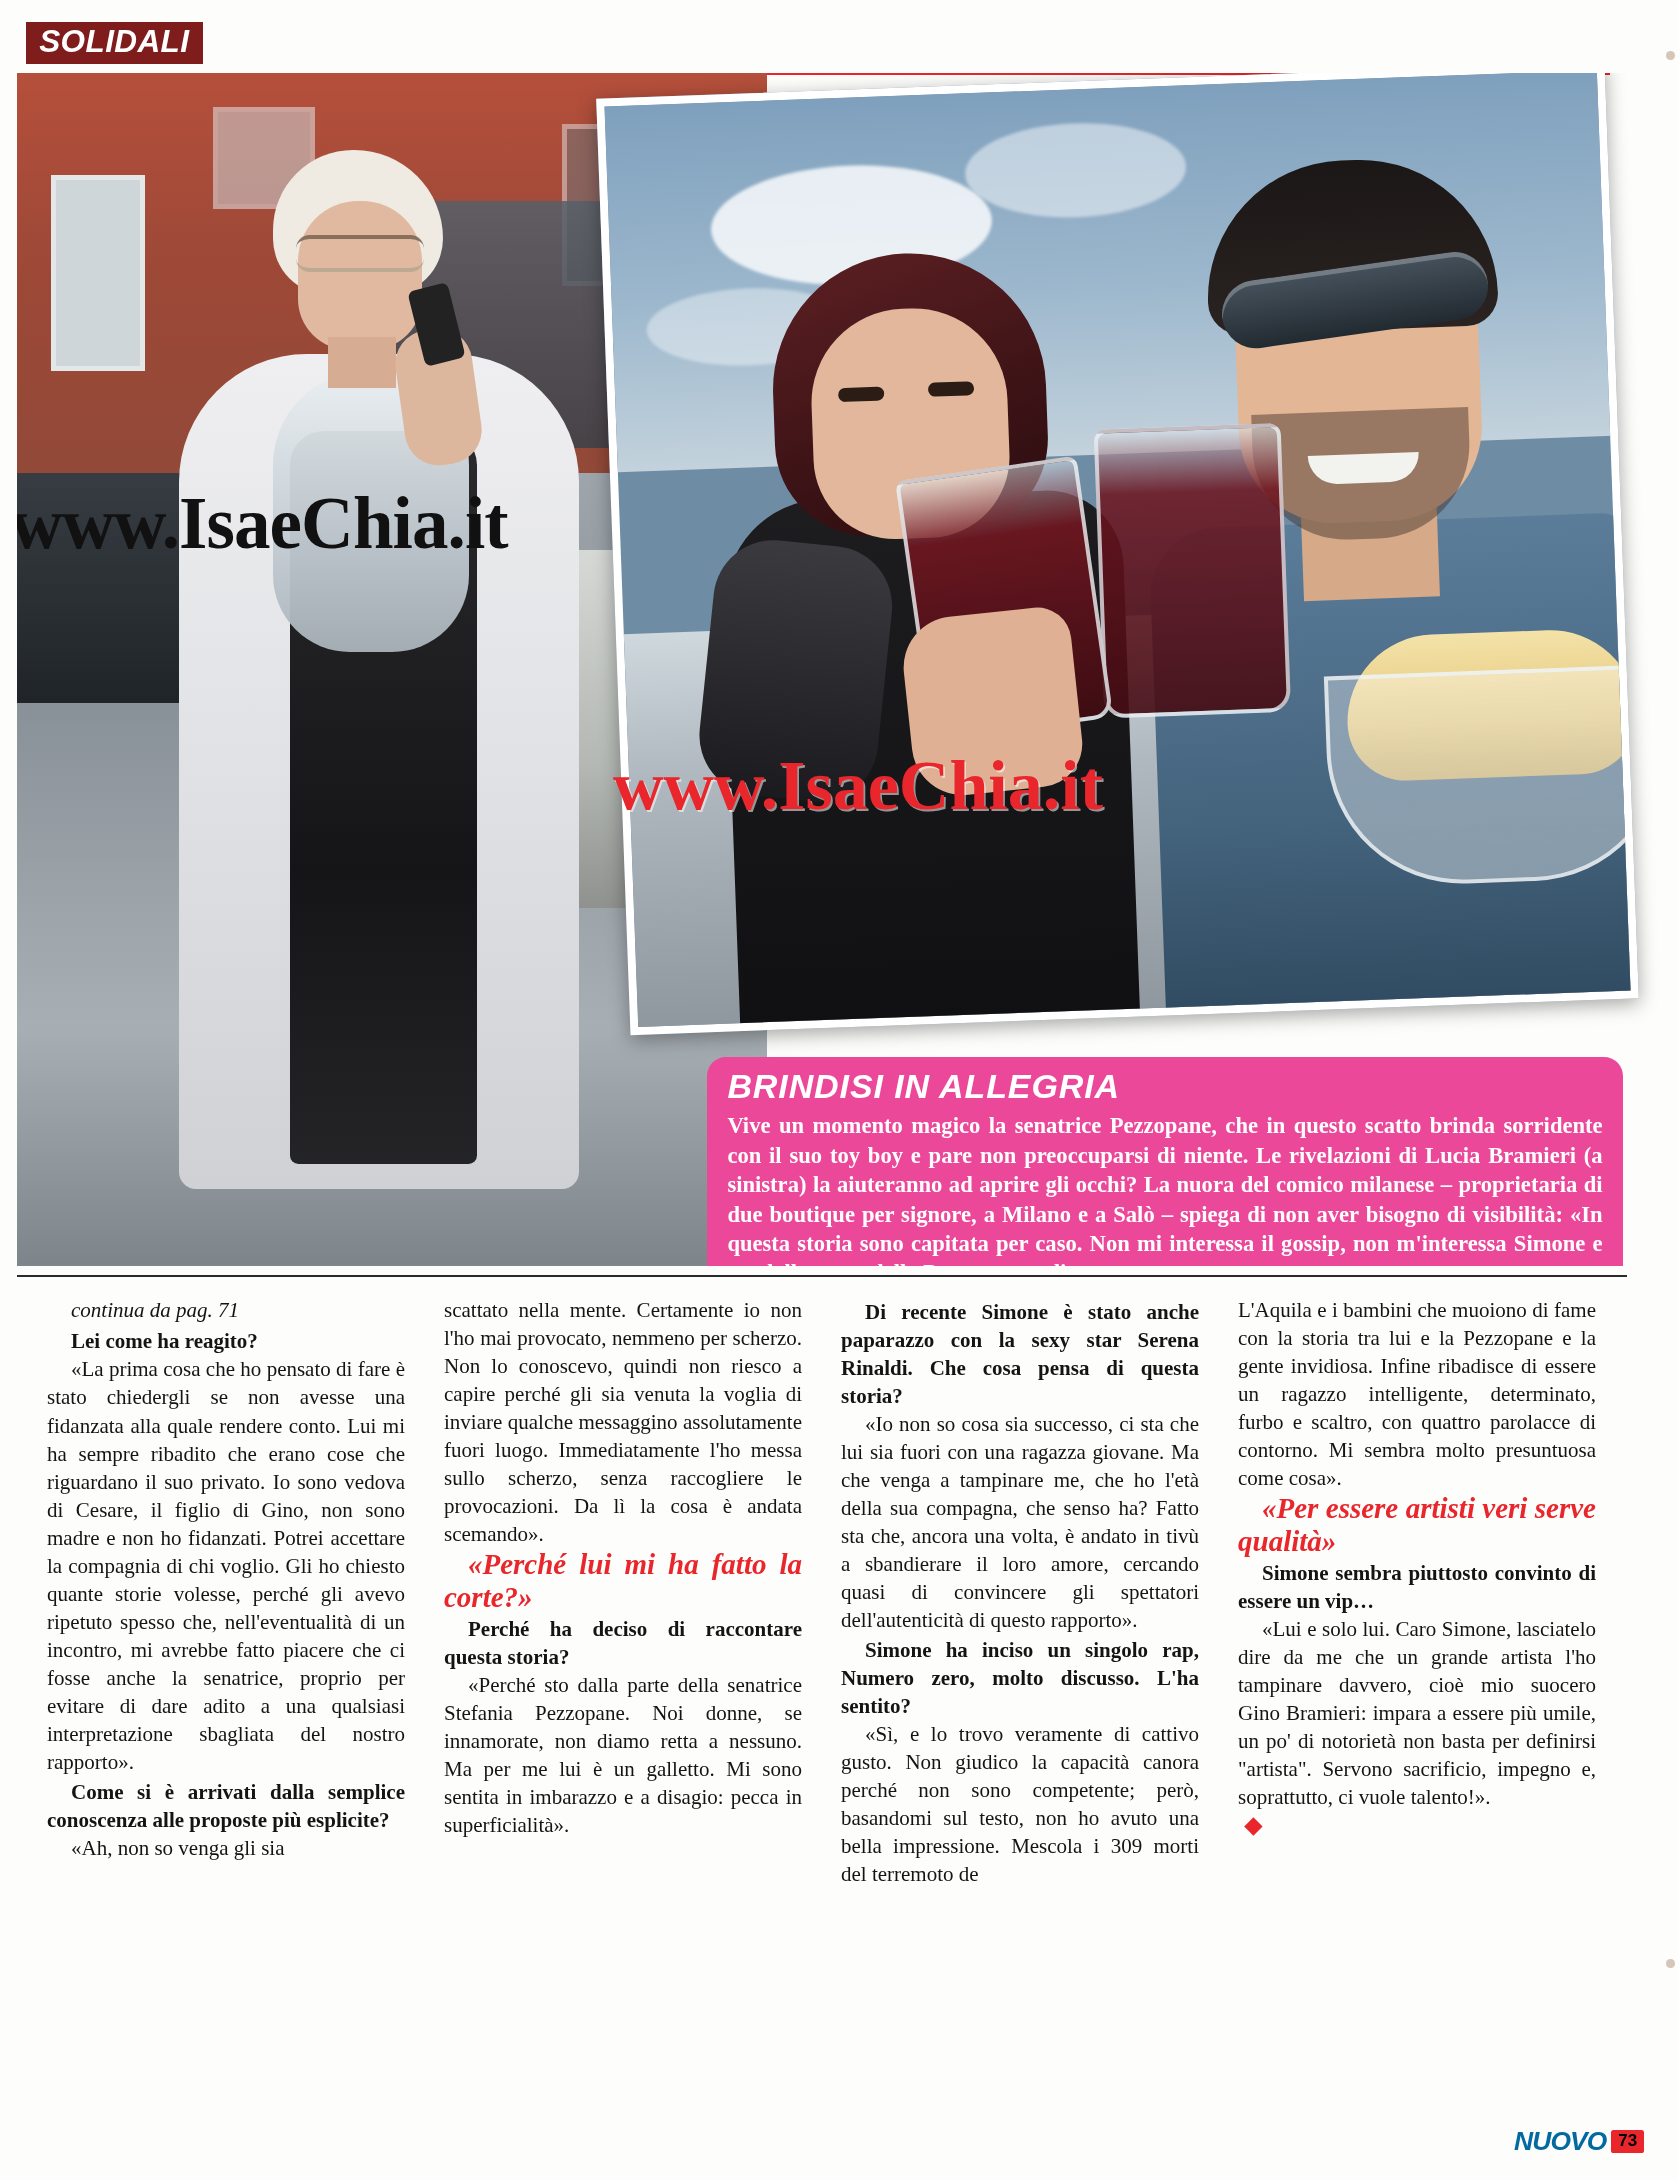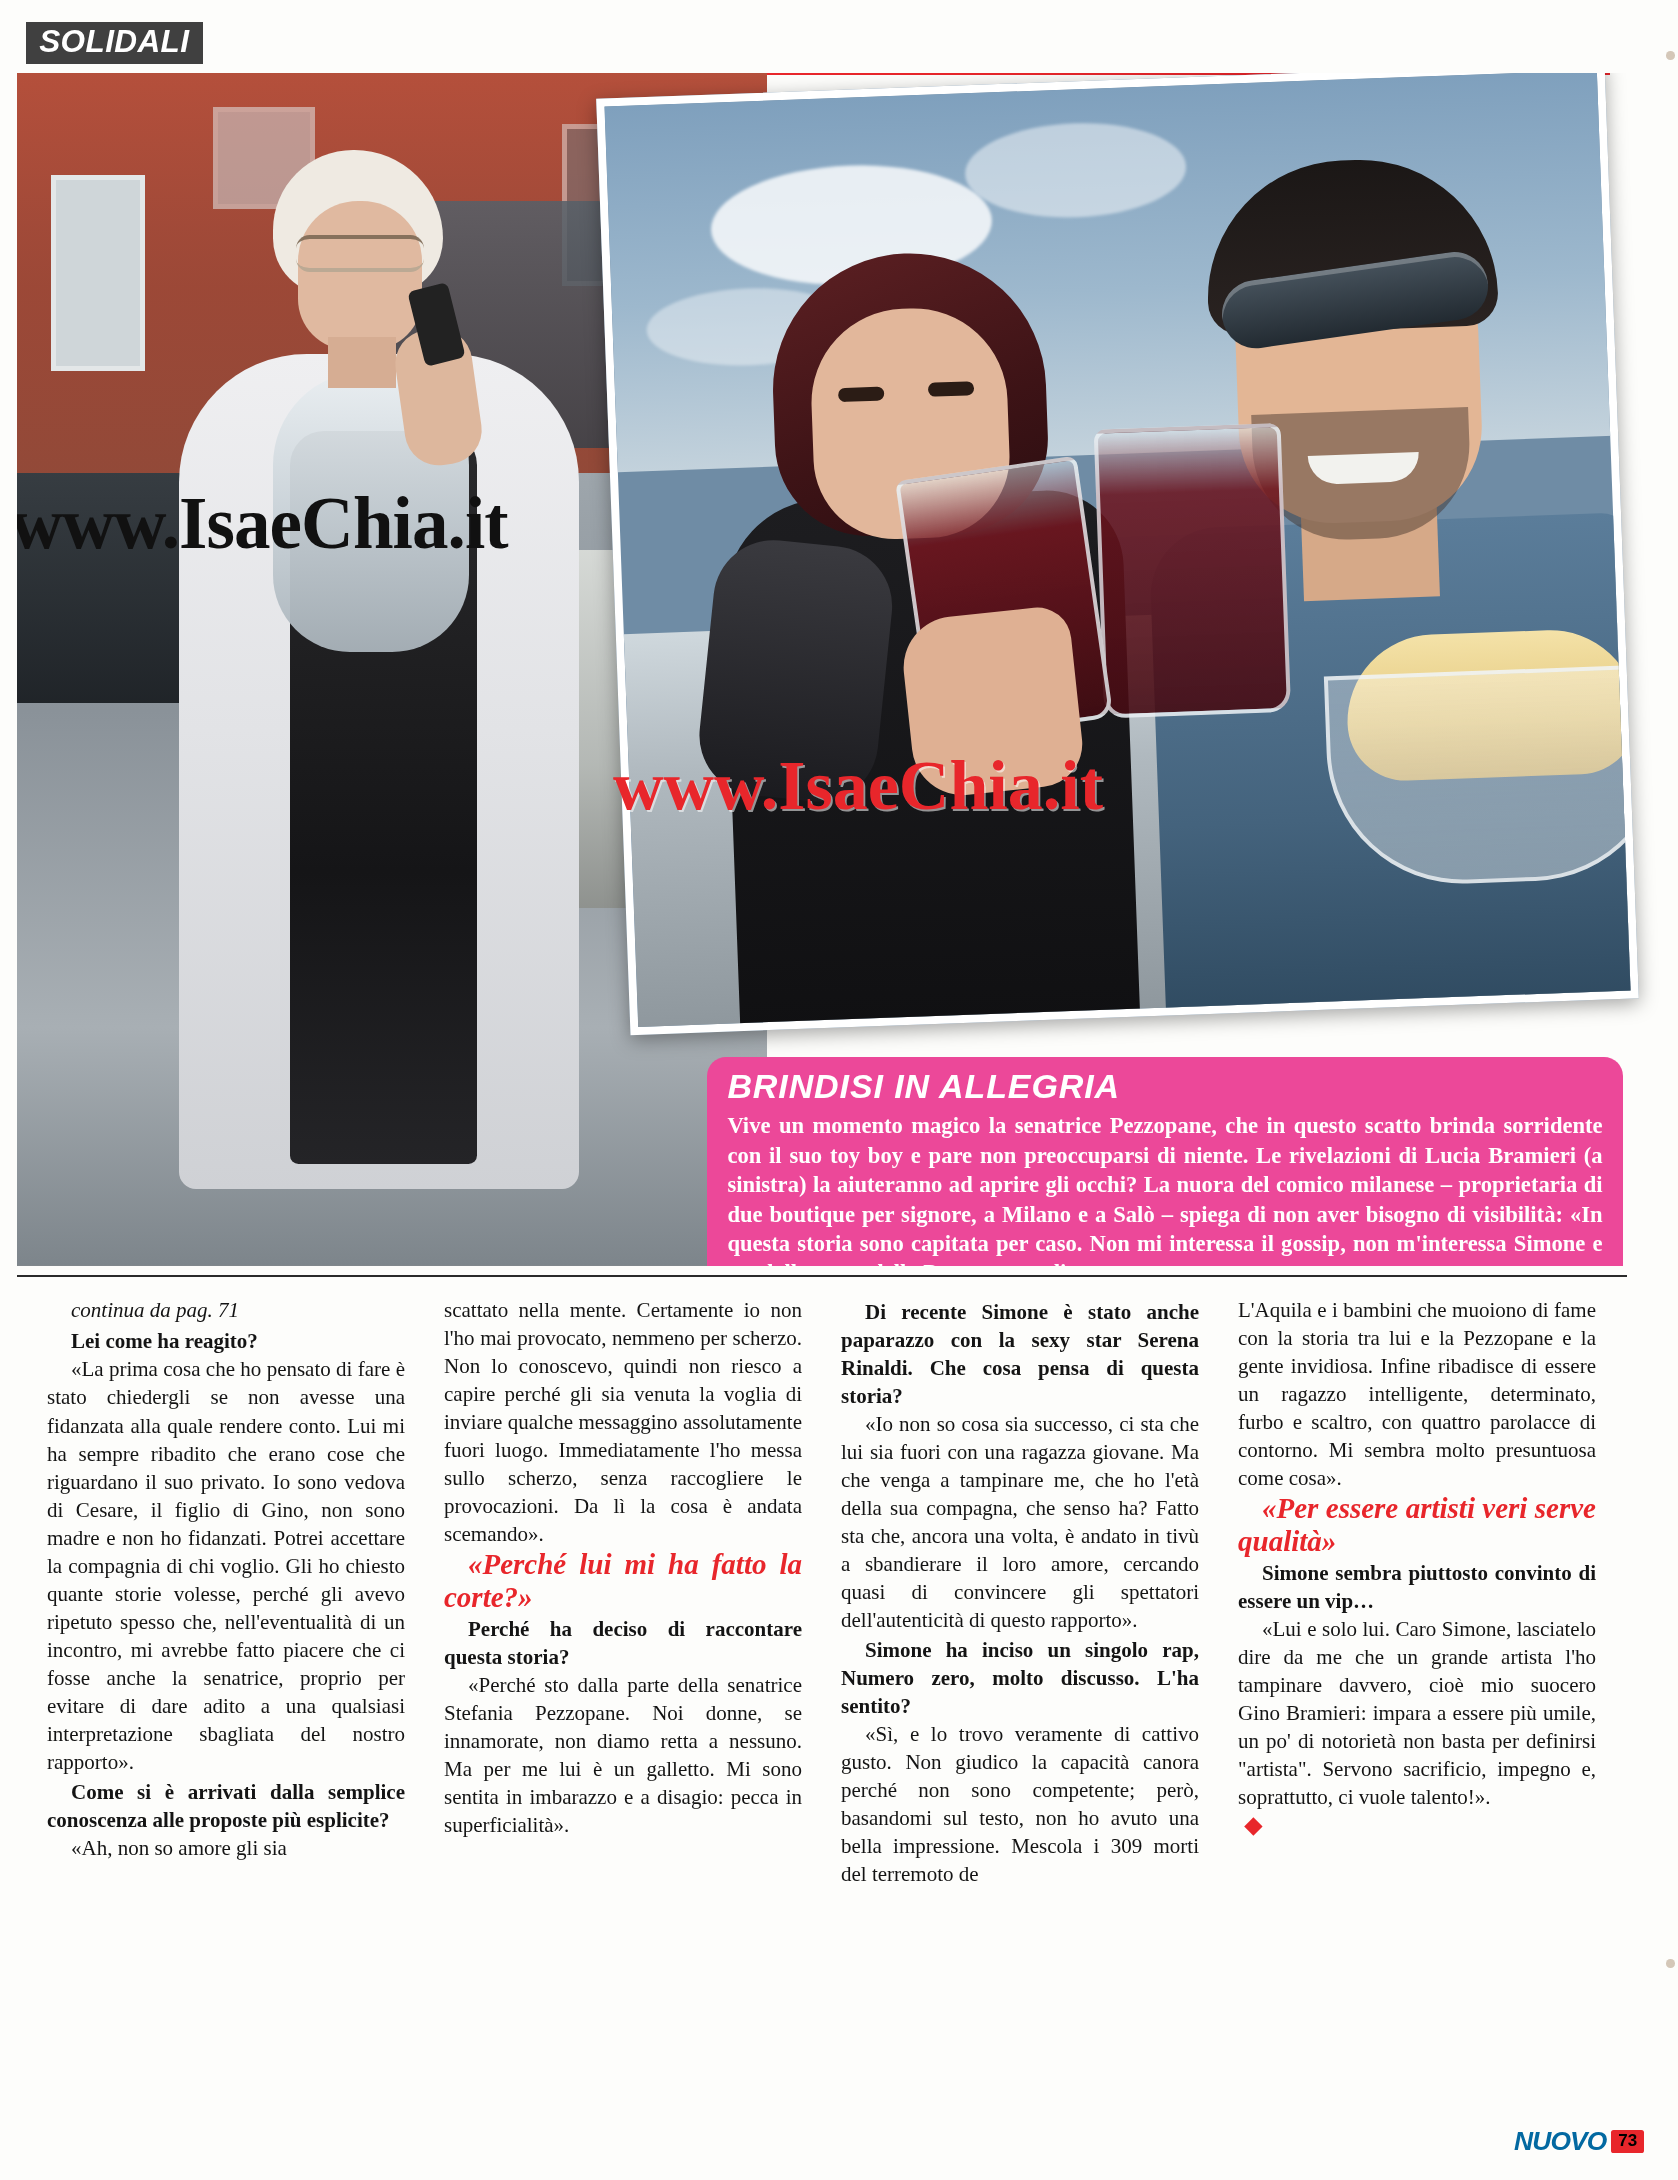--- a/index.html
+++ b/index.html
@@ -26,21 +26,21 @@
   
   .header {
     position: absolute;
     left: 0; top: 6.8px;
     width: 1644px;
     height: 61px;
   }
   .header-kicker {
     position: absolute;
     left: 25.6px; top: 15.3px;
-    background: #404040;
+    background: #7f1d1d;
     color: #ffffff;
     font-family: "Liberation Sans", sans-serif;
     font-weight: bold;
     font-style: italic;
     font-size: 31.5px;
     letter-spacing: 0.4px;
     padding: 3.4px 13.6px 5.1px 13.6px;
     line-height: 1.05;
   }
   .header-title {
@@ -523,21 +523,21 @@
 
   <div class="sep-rule"></div>
 
   <div class="cols">
 
     <div class="col">
       <p class="continua">continua da pag. 71</p>
       <p class="q">Lei come ha reagito?</p>
       <p>«La prima cosa che ho pensato di fare è stato chiedergli se non avesse una fidanzata alla quale rendere conto. Lui mi ha sempre ribadito che erano cose che riguardano il suo privato. Io sono vedova di Cesare, il figlio di Gino, non sono madre e non ho fidanzati. Potrei accettare la compagnia di chi voglio. Gli ho chiesto quante storie volesse, perché gli avevo ripetuto spesso che, nell'eventualità di un incontro, mi avrebbe fatto piacere che ci fosse anche la senatrice, proprio per evitare di dare adito a una qualsiasi interpretazione sbagliata del nostro rapporto».</p>
       <p class="q sp">Come si è arrivati dalla semplice conoscenza alle proposte più esplicite?</p>
-      <p>«Ah, non so amore gli sia</p>
+      <p>«Ah, non so venga gli sia</p>
     </div>
 
     <div class="col">
       <p class="noind">scattato nella mente. Certamente io non l'ho mai provocato, nemmeno per scherzo. Non lo conoscevo, quindi non riesco a capire perché gli sia venuta la voglia di inviare qualche messaggino assolutamente fuori luogo. Immediatamente l'ho messa sullo scherzo, senza raccogliere le provocazioni. Da lì la cosa è andata scemando».</p>
       <p class="subhead">«Perché lui mi ha fatto la corte?»</p>
       <p class="q">Perché ha deciso di raccontare questa storia?</p>
       <p>«Perché sto dalla parte della senatrice Stefania Pezzopane. Noi donne, se innamorate, non diamo retta a nessuno. Ma per me lui è un galletto. Mi sono sentita in imbarazzo e a disagio: pecca in superficialità».</p>
     </div>
 
     <div class="col">

